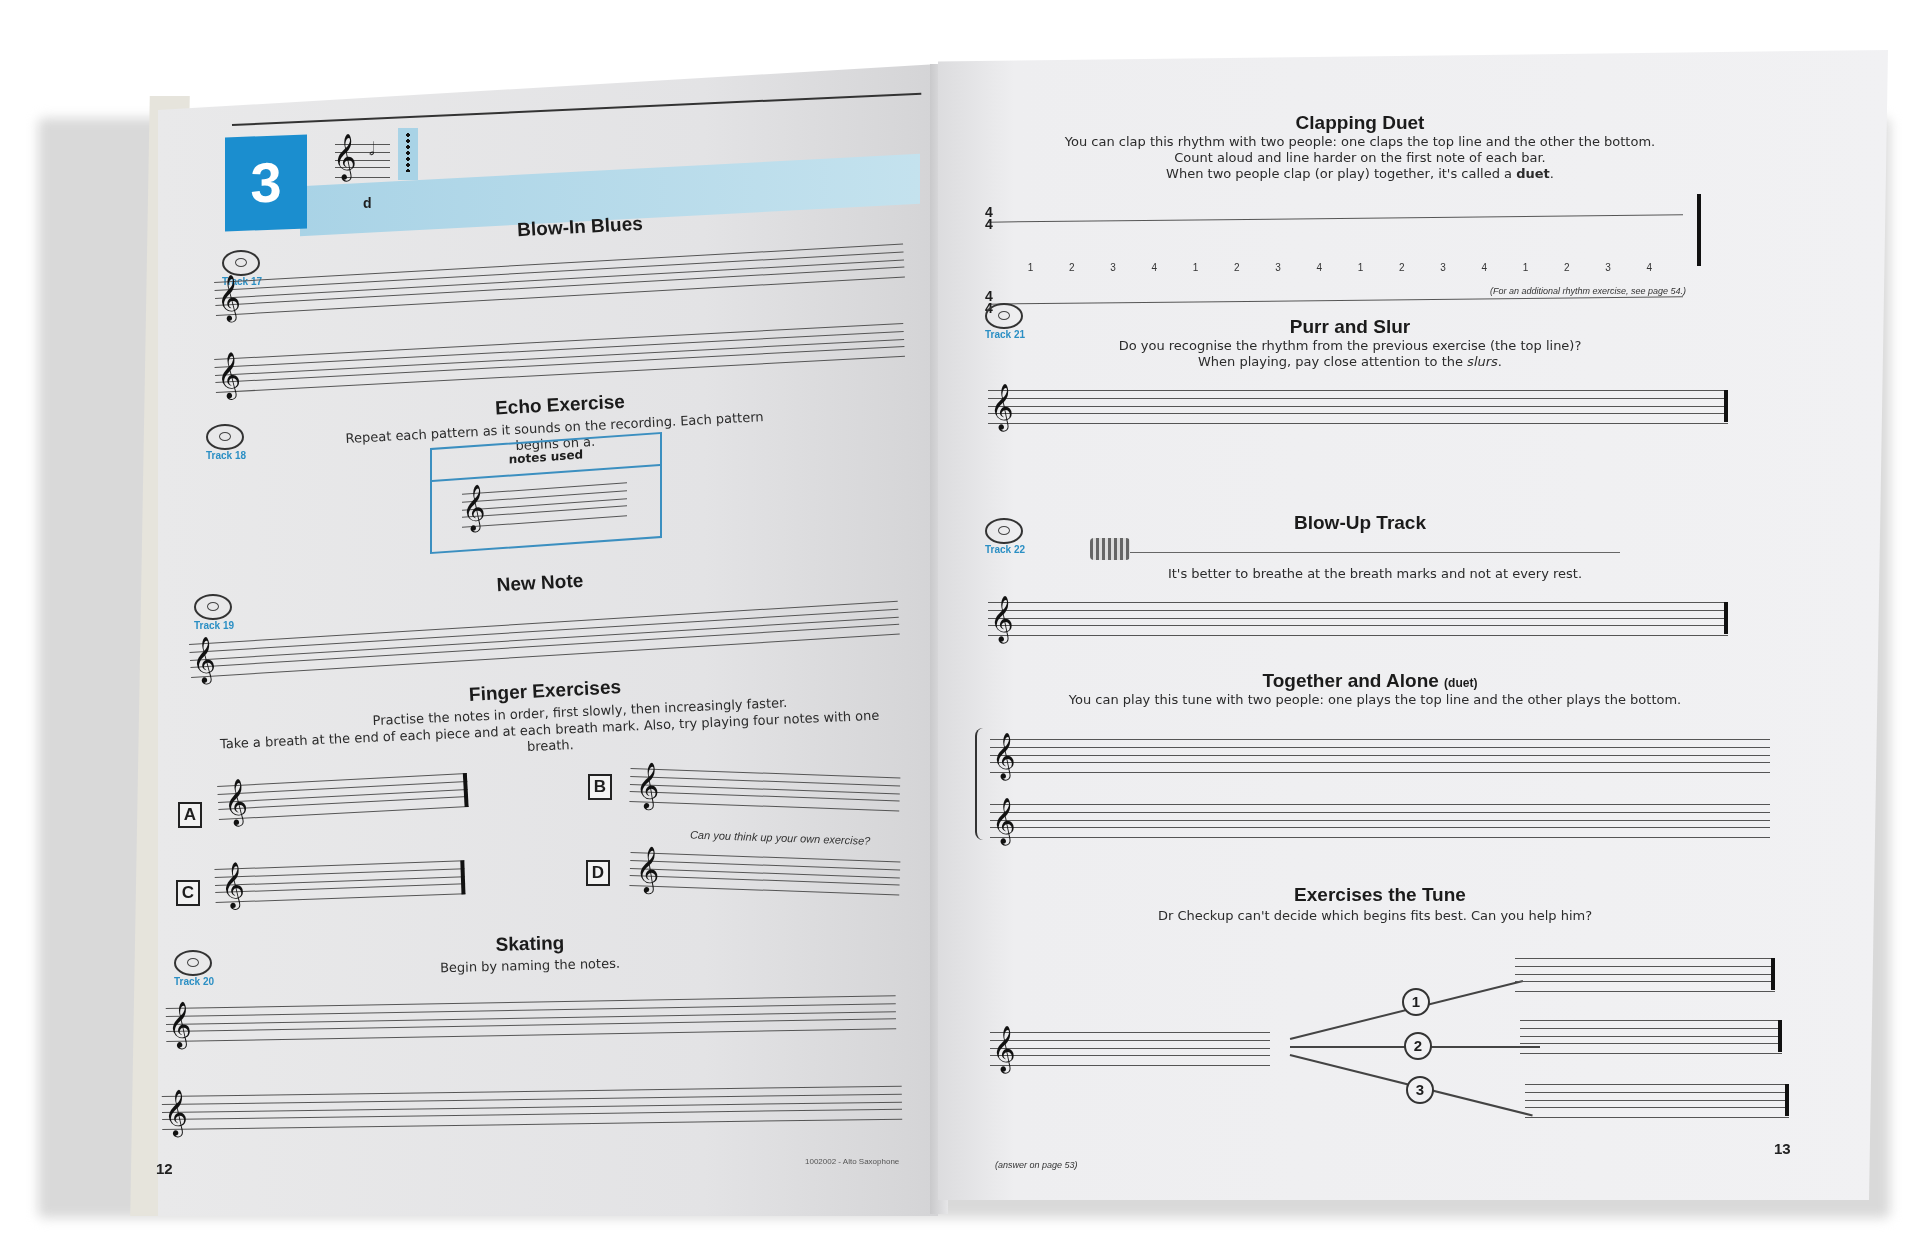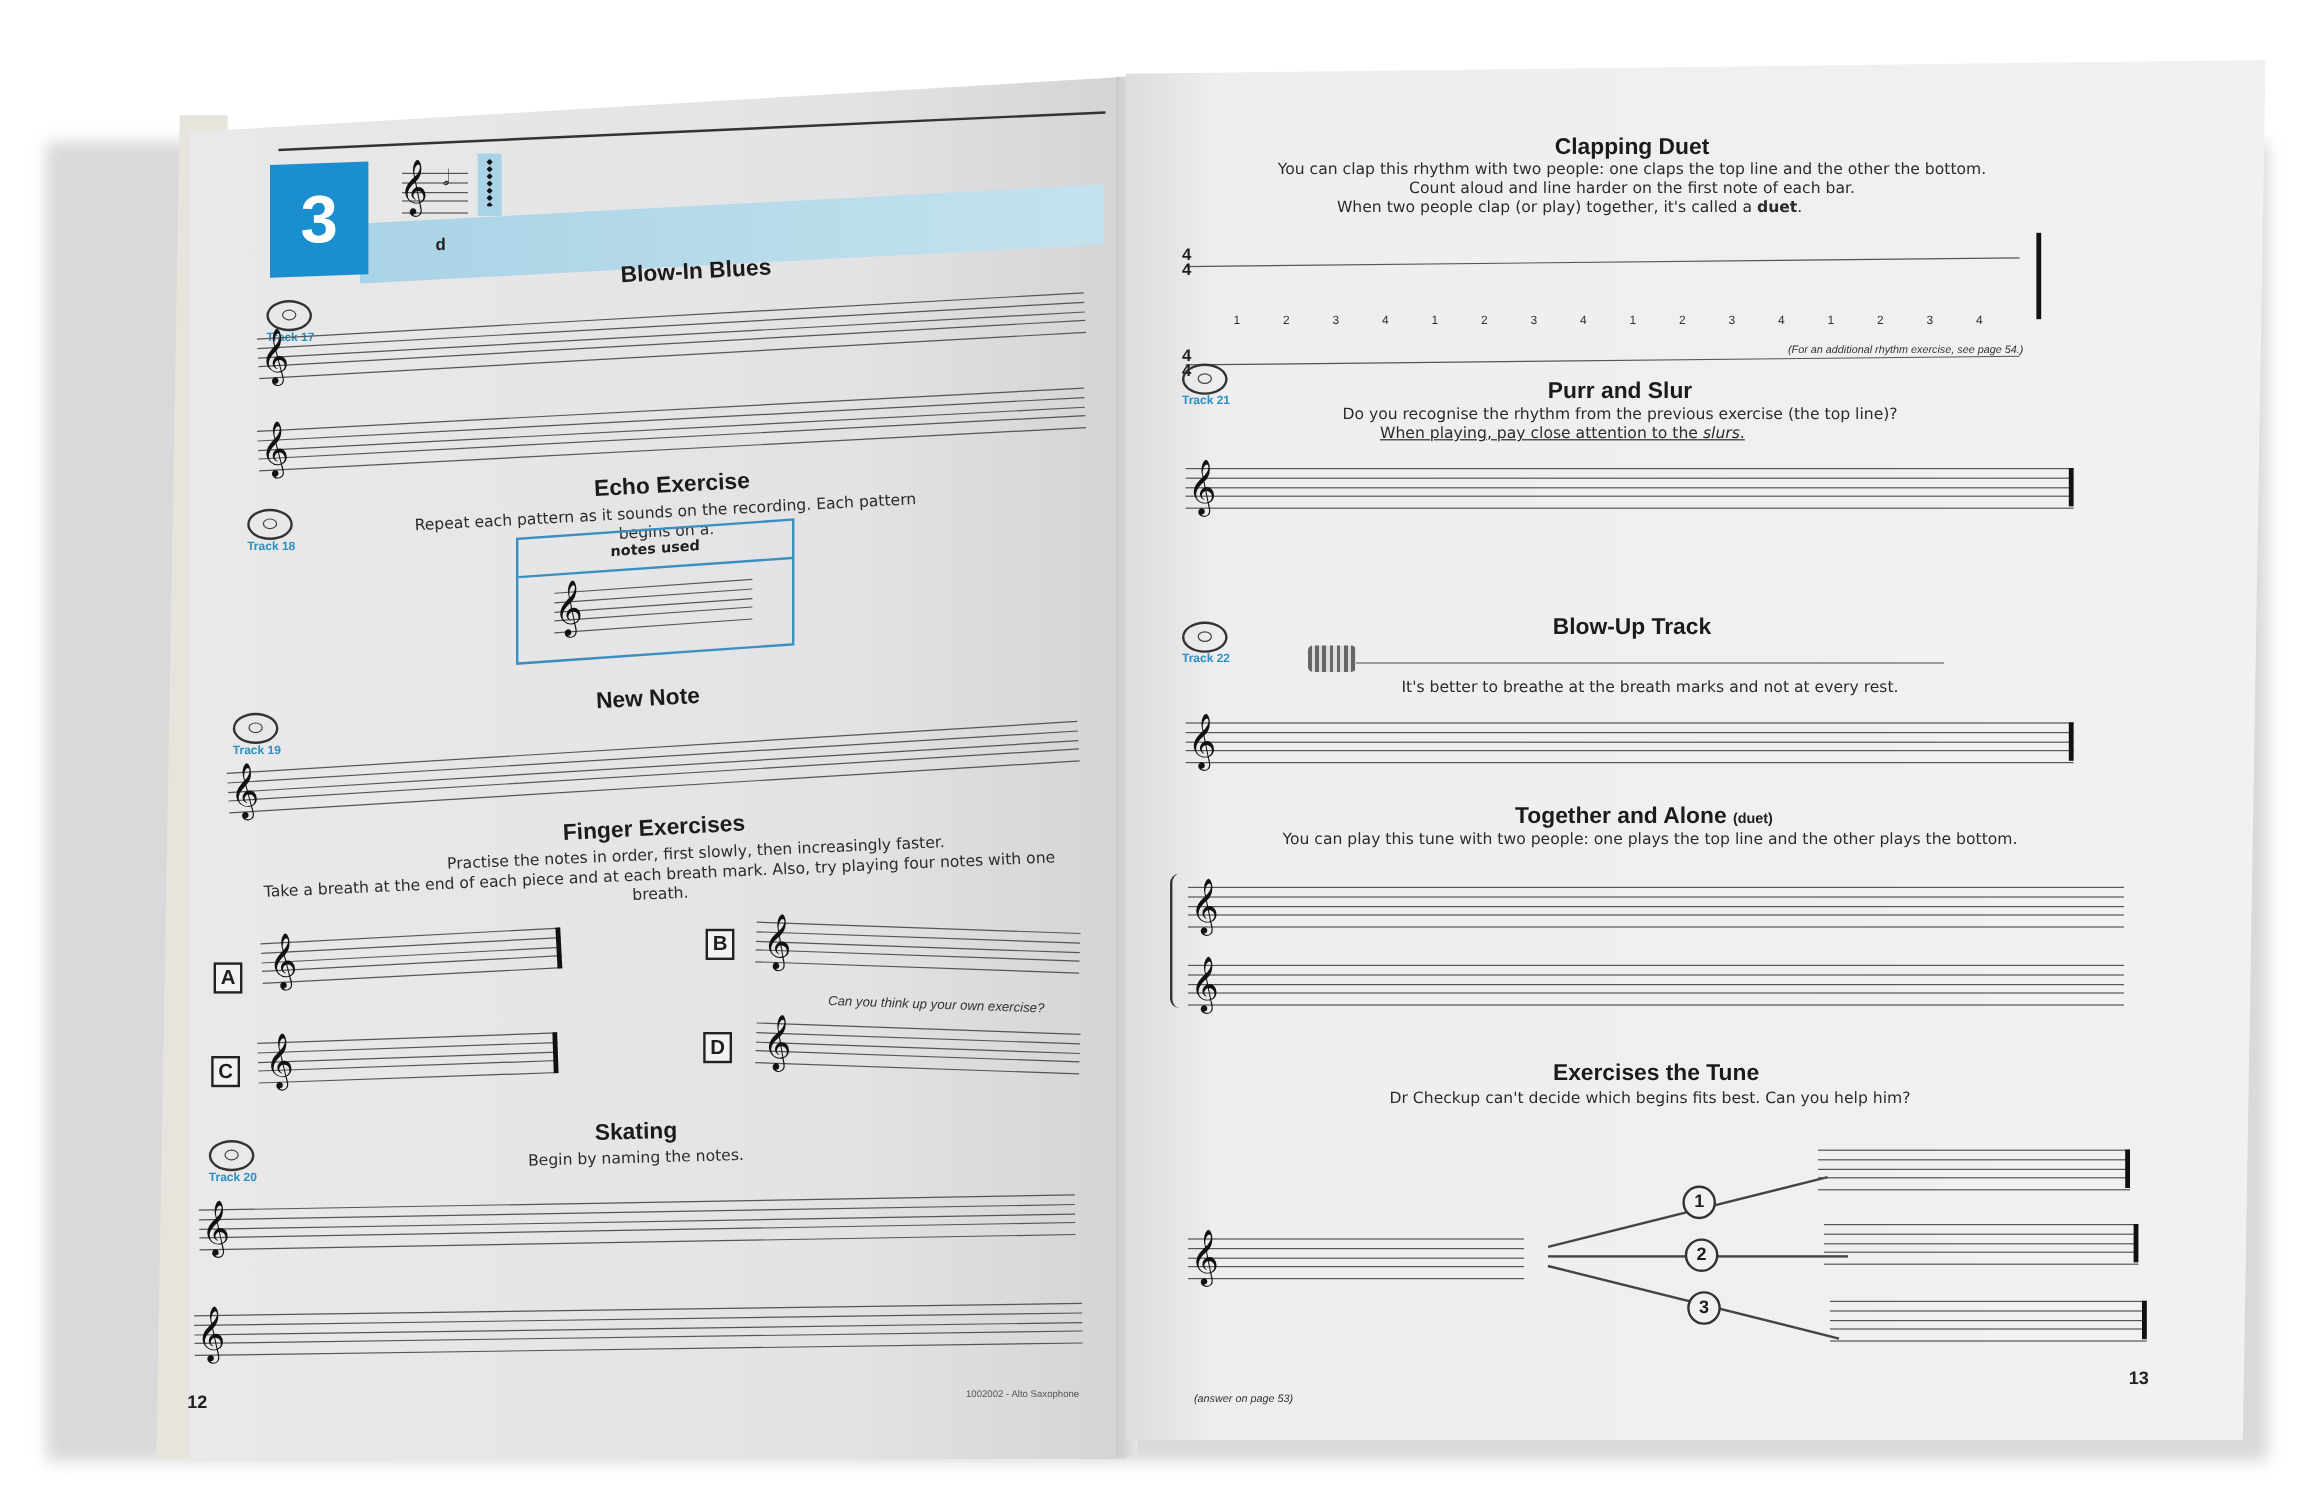--- a/index.html
+++ b/index.html
@@ -137,21 +137,21 @@
 <div class="pagenum" style="left:156px;top:1160px;">12</div>
 <div class="abs" style="left:805px;top:1157px;font-size:8px;color:#555;">1002002 - Alto Saxophone</div>
 
 <div class="gutter"></div>
 
 <div class="page page-right"></div>
 
 <div class="abs title" style="left:1210px;top:112px;width:300px;">Clapping Duet</div>
 <div class="abs desc" style="left:1060px;top:134px;width:600px;">You can clap this rhythm with two people: one claps the top line and the other the bottom.</div>
 <div class="abs desc" style="left:1060px;top:150px;width:600px;">Count aloud and line harder on the first note of each bar.</div>
-<div class="abs desc" style="left:1008px;top:166px;width:600px;">
+<div class="abs desc" style="left:1060px;top:166px;width:600px;">
   <span>When two people clap (or play) together, it's called a </span><b>duet</b><span>.</span>
 </div>
 <div class="abs" style="left:988px;top:218px;width:695px;height:1px;background:#555;transform:rotate(-0.6deg);"></div>
 <div class="abs" style="left:988px;top:300px;width:695px;height:1px;background:#555;transform:rotate(-0.6deg);"></div>
 <div class="abs" style="left:985px;top:206px;font-weight:bold;font-size:14px;line-height:12px;">4<br>4</div>
 <div class="abs" style="left:985px;top:290px;font-weight:bold;font-size:14px;line-height:12px;">4<br>4</div>
 <div class="abs" style="left:1010px;top:262px;width:660px;display:flex;justify-content:space-around;font-size:10px;color:#333;">
   <span>1</span>
     <span>2</span>
     <span>3</span>
@@ -171,21 +171,21 @@
 </div>
 <div class="endbar" style="left:1697px;top:194px;height:72px;"></div>
 <div class="abs italic" style="left:1490px;top:286px;font-size:9px;">(For an additional rhythm exercise, see page 54.)</div>
 
 <div class="abs" style="left:985px;top:303px;">
   <div class="cd"></div>
   <div class="track">Track 21</div>
 </div>
 <div class="abs title" style="left:1250px;top:316px;width:200px;">Purr and Slur</div>
 <div class="abs desc" style="left:1100px;top:338px;width:500px;">Do you recognise the rhythm from the previous exercise (the top line)?</div>
-<div class="abs desc" style="left:1052px;top:354px;width:500px;text-decoration:underline;">
+<div class="abs desc" style="left:1100px;top:354px;width:500px;">
   <span>When playing, pay close attention to the </span><i>slurs</i><span>.</span>
 </div>
 <div class="abs" style="left:988px;top:386px;width:740px;height:40px;">
   <div class="staff" style="left:0;top:4px;width:740px;"></div>
   <span class="clef" style="left:2px;top:0;">𝄞</span>
   <div class="endbar" style="left:736px;top:4px;height:32px;"></div>
 </div>
 
 <div class="abs" style="left:1600px;top:430px;width:160px;height:120px;"></div>
 <div class="abs" style="left:985px;top:518px;">

